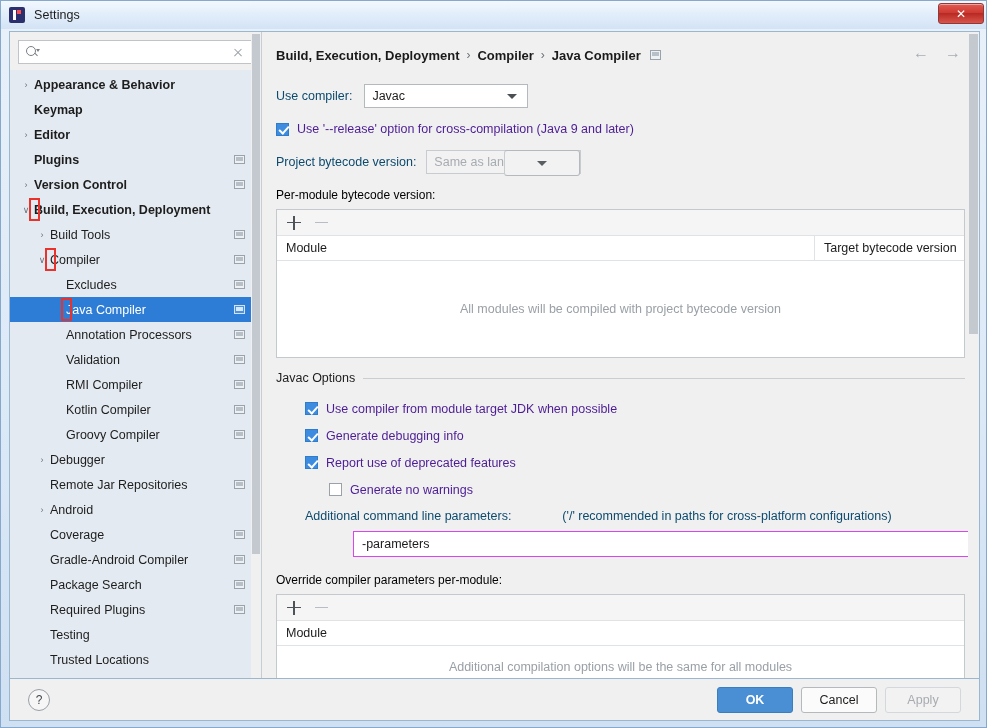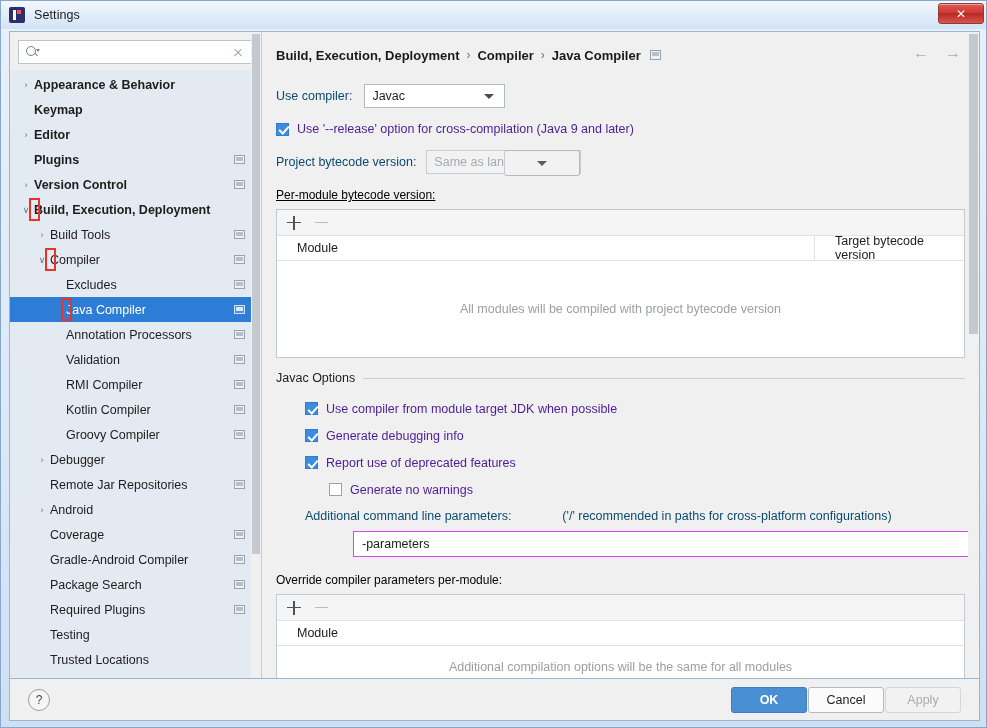--- a/index.html
+++ b/index.html
@@ -304,21 +304,21 @@
     content:""; position:absolute; left:0; top:6px;
     width:13px; height:1.6px; background:#b7bdc2;
   }
   .table-head {
     height: 25px;
     display: flex; align-items: center;
     border-bottom: 1px solid #dfe3e6;
     background: #ffffff;
     font-size: 12.5px; color:#1c1c1c;
   }
-  .table-head .th { padding-left: 20px; height:100%; display:flex; align-items:center; }
+  .table-head .th { padding-left: 9px; height:100%; display:flex; align-items:center; }
   .table-head .th + .th { border-left: 1px solid #dfe3e6; }
   .table-empty {
     display: flex; align-items: center; justify-content: center;
     color: #9aa0a6; font-size: 12.5px;
   }
 
   
   .group {
     display: flex; align-items: center; gap: 8px;
     font-size: 12.5px; color: #1c1c1c;
@@ -370,21 +370,21 @@
   }
   #help-btn {
     width: 22px; height: 22px; margin-left: 18px;
     border: 1px solid #9aa0a6; border-radius: 50%;
     background: #f6f6f6;
     display: flex; align-items:center; justify-content:center;
     color: #44494e; font-size: 12px;
   }
   #footer-buttons {
     margin-left: auto; margin-right: 18px;
-    display: flex; gap: 1px; align-items:center;
+    display: flex; gap: 8px; align-items:center;
   }
   .btn {
     height: 26px; min-width: 76px;
     border: 1px solid #b4b9be;
     background: #fbfbfb;
     border-radius: 3px;
     font-size: 12.5px; color: #1c1c1c;
     display:flex; align-items:center; justify-content:center;
   }
   .btn.primary {
@@ -553,42 +553,42 @@
         <span id="bc-icon"></span>
       </div>
 
       <div id="nav-arrows">
         <span>←</span>
         <span>→</span>
       </div>
 
       <div class="row" style="margin-top:18px;">
         <span class="lbl">Use compiler:</span>
-        <div class="combo" style="width:141px; margin-left:12px;">
+        <div class="combo" style="width:164px; margin-left:12px;">
           <span class="val">Javac</span>
           <span class="arrow"></span>
         </div>
       </div>
 
       <div class="cb-row" style="margin-top:14px;">
         <span class="cb checked"></span>
         <span class="cb-label">Use '--release' option for cross-compilation (Java 9 and later)</span>
       </div>
 
       <div class="row" style="margin-top:14px;">
         <span class="lbl">Project bytecode version:</span>
         <div class="combo split disabled" style="width:155px; margin-left:10px;">
           <span class="val">Same as language level</span>
           <span class="btn">
             <span class="arrow"></span>
           </span>
         </div>
       </div>
 
-      <div style="margin-top:14px;text-decoration:underline;">Per-module bytecode version:</div>
+      <div style="margin-top:14px;">Per-module bytecode version:</div>
       <div class="tablewrap" style="margin-top:7px; height:149px;">
         <div class="table-toolbar">
           <span class="tb-plus"></span>
           <span class="tb-minus"></span>
         </div>
         <div class="table-head">
           <div class="th" style="width:537px;">Module</div>
           <div class="th" style="flex:1;">Target bytecode version</div>
         </div>
         <div class="table-empty" style="height:96px;">All modules will be compiled with project bytecode version</div>

